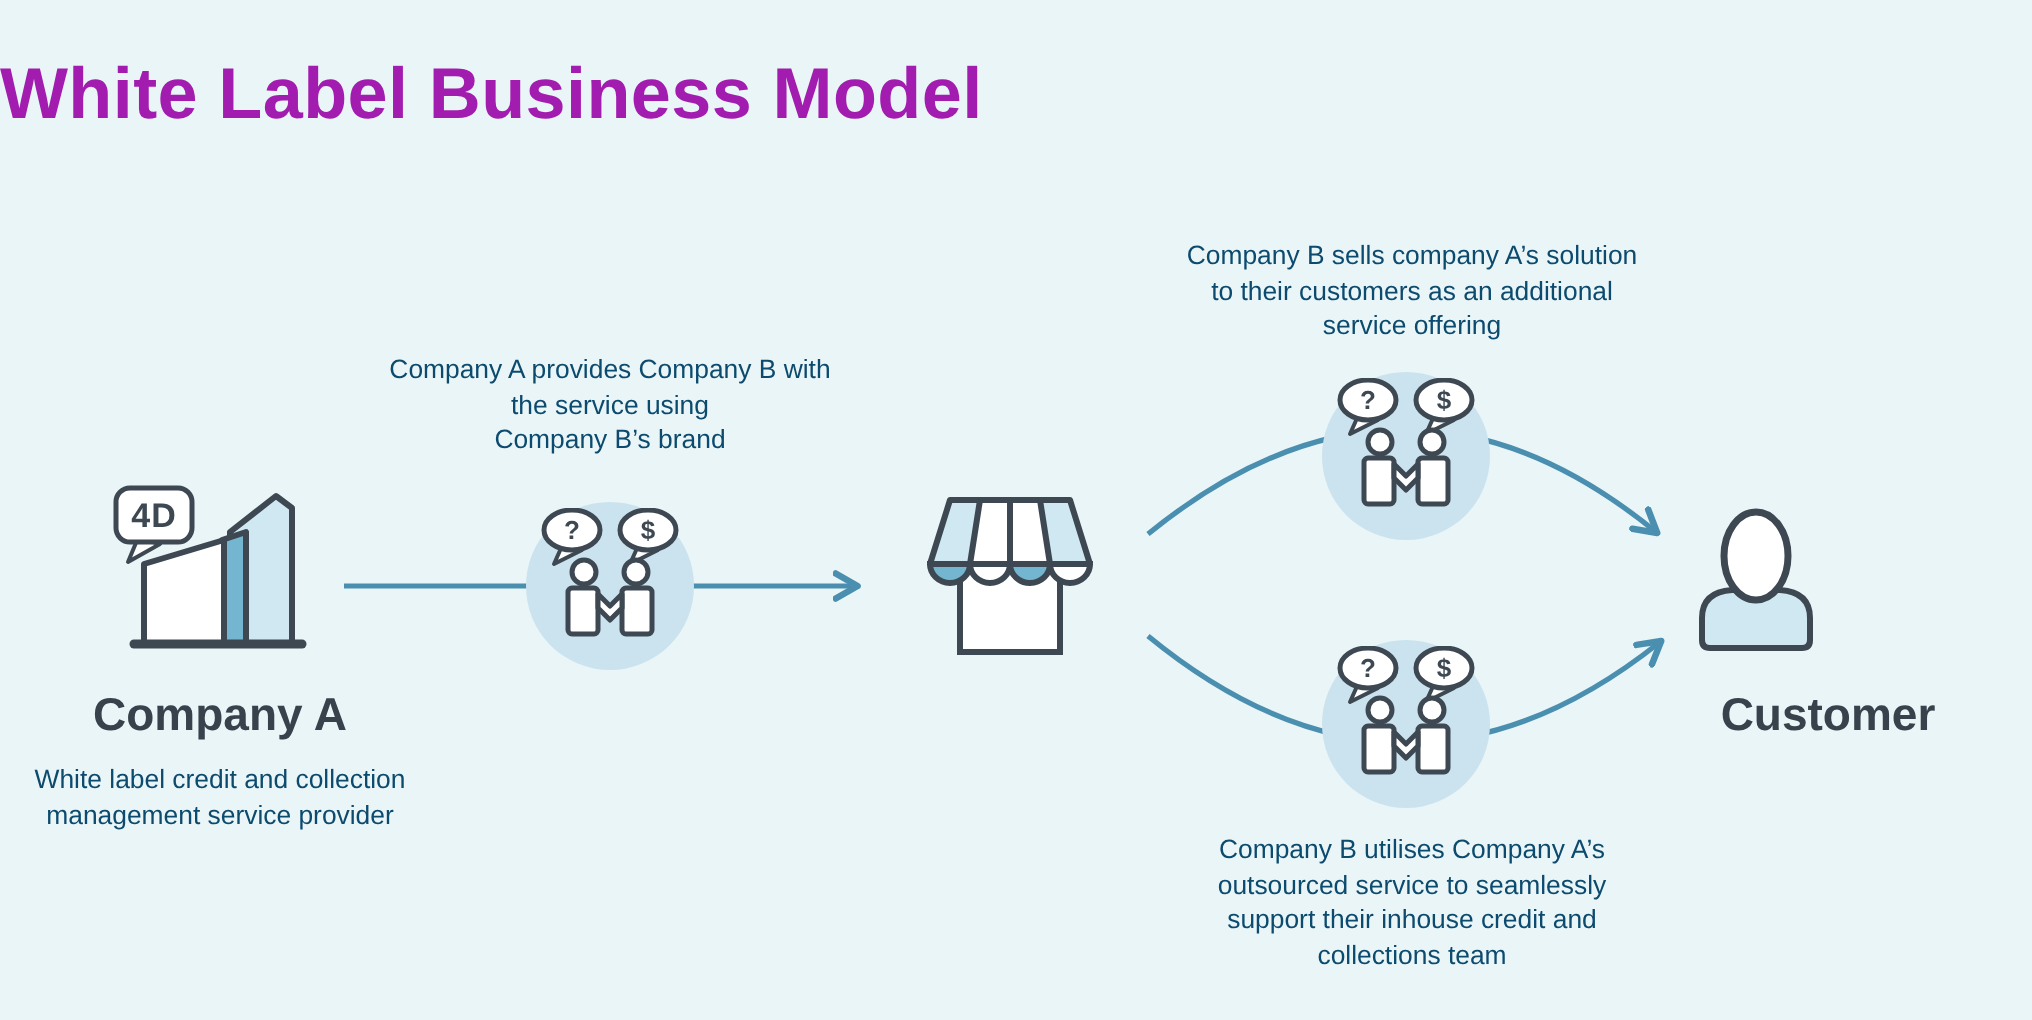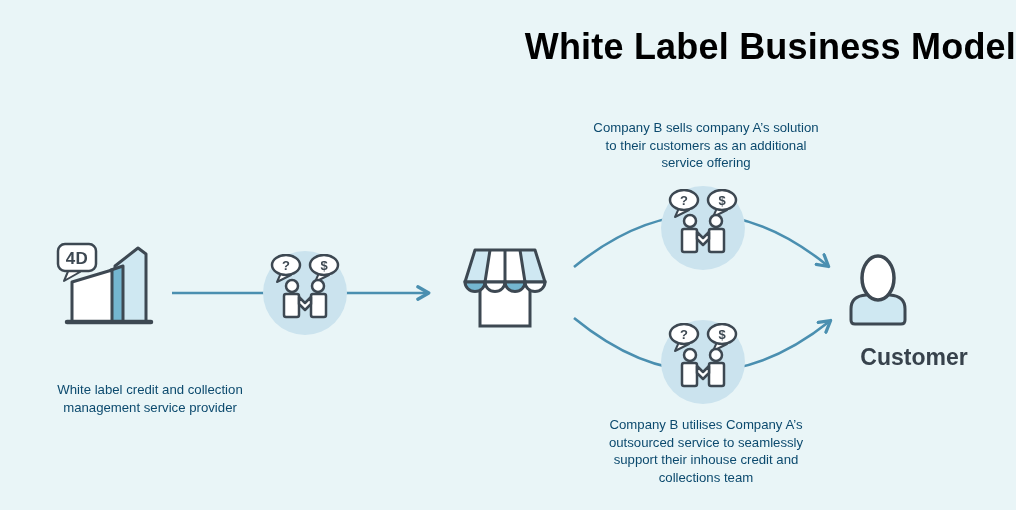--- a/index.html
+++ b/index.html
@@ -5,21 +5,21 @@
   * { margin:0; padding:0; box-sizing:border-box; }
   html,body { background:#dfeef1; }
   .canvas {
     position:relative; width:1016px; height:510px; margin:0 auto;
     background:#e9f5f7; overflow:hidden;
     font-family:"Liberation Sans", "DejaVu Sans", sans-serif;
     color:#3f4a53;
   }
   .page-title {
     position:absolute; top:26px; left:0; width:100%;
-    text-align:right; font-size:36px; font-weight:700; color:#000000;
+    text-align:left; font-size:36px; font-weight:700; color:#a21caf;
     letter-spacing:0.2px;
   }
   .node-label {
     position:absolute; width:200px; text-align:center;
     font-size:23px; font-weight:700; color:#37424c;
   }
   .note {
     position:absolute; text-align:center; font-size:13.2px; line-height:17.6px;
     color:#0c4a6e; white-space:pre-line;
   }
@@ -61,23 +61,27 @@
     <path d="M60,28 L83,10 L91,16 L91,84 L60,84 Z" fill="#cfe8f2" stroke="#3d4852" stroke-width="3" stroke-linejoin="round"></path>
     <path d="M56,32 L68,28 L68,84 L56,84 Z" fill="#74b6d0" stroke="#3d4852" stroke-width="3" stroke-linejoin="round"></path>
     <path d="M17,44 L57,32 L57,84 L17,84 Z" fill="#ffffff" stroke="#3d4852" stroke-width="3" stroke-linejoin="round"></path>
     <line x1="12" y1="84" x2="96" y2="84" stroke="#3d4852" stroke-width="4.5" stroke-linecap="round"></line>
     <g>
       <path d="M14,31 L9,43 L25,34 Z" fill="#ffffff" stroke="#3d4852" stroke-width="2" stroke-linejoin="round"></path>
       <rect x="3" y="6" width="38" height="27" rx="7" fill="#ffffff" stroke="#3d4852" stroke-width="2.5"></rect>
       <text class="badge-glyph" x="22" y="25.5" text-anchor="middle">4D</text>
     </g>
   </svg>
-  <div class="note" style="left:0px; top:381px; width:220px;margin-left:40px;">White label credit and collection
+  <div class="node-label" style="left:10px; top:344px;">Company A</div>
+  <div class="note" style="left:0px; top:381px; width:220px;">White label credit and collection
 management service provider</div>
 
+  <div class="note" style="left:168px; top:176px; width:274px;">Company A provides Company B with
+the service using
+Company B’s brand</div>
 
   <div class="hub" style="left:263px; top:251px;">
     <svg width="80" height="66" viewBox="0 0 80 66">
       <path d="M16,19 L12,28 L26,21 Z" fill="#ffffff" stroke="#3d4852" stroke-width="2" stroke-linejoin="round"></path>
       <path d="M54,19 L50,28 L64,21 Z" fill="#ffffff" stroke="#3d4852" stroke-width="2" stroke-linejoin="round"></path>
       <ellipse cx="21" cy="11" rx="14" ry="10" fill="#ffffff" stroke="#3d4852" stroke-width="2.5"></ellipse>
       <ellipse cx="59" cy="11" rx="14" ry="10" fill="#ffffff" stroke="#3d4852" stroke-width="2.5"></ellipse>
       <text class="bubble-glyph" x="21" y="15.5" text-anchor="middle">?</text>
       <text class="bubble-glyph" x="59" y="15.5" text-anchor="middle">$</text>
       <circle cx="27" cy="32" r="6" fill="#ffffff" stroke="#3d4852" stroke-width="2.5"></circle>

